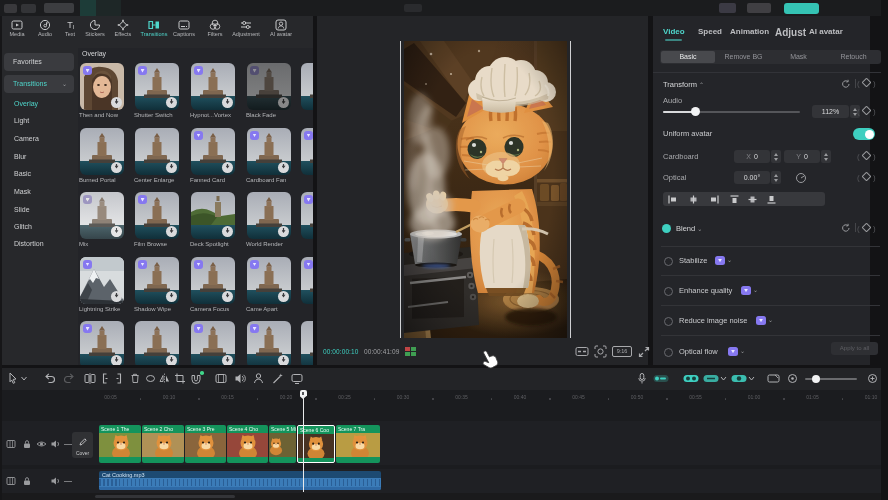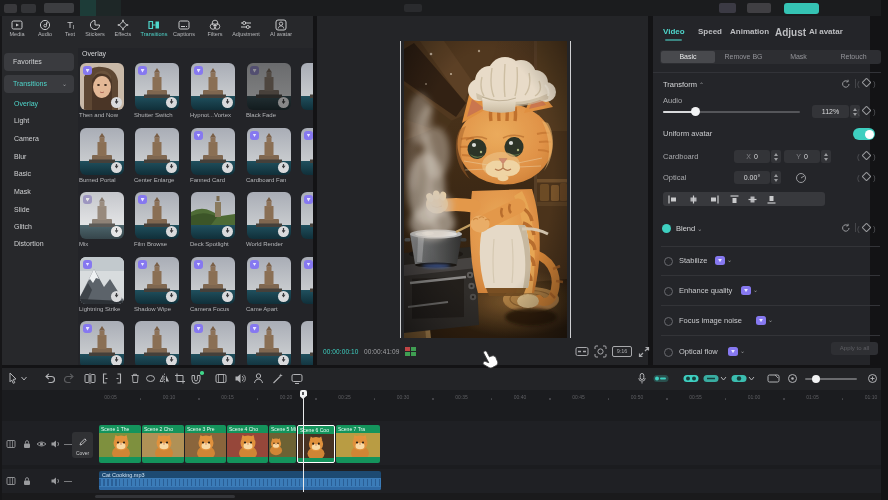--- a/index.html
+++ b/index.html
@@ -620,21 +620,21 @@
   <div class="abs" style="left:74px;top:240px;font-size:6px;color:#9a9b9e;">⌄</div>
 
   <div class="abs divid" style="top:259px;"></div>
   <div class="abs chk" style="left:11px;top:271px;"></div>
   <div class="rrow" style="left:26px;top:270px;color:#c9cacd;">Enhance quality</div>
   <div class="abs pbadge" style="left:88px;top:270px;"></div>
   <div class="abs" style="left:100px;top:270px;font-size:6px;color:#9a9b9e;">⌄</div>
 
   <div class="abs divid" style="top:289px;"></div>
   <div class="abs chk" style="left:11px;top:301px;"></div>
-  <div class="rrow" style="left:26px;top:300px;color:#c9cacd;">Focus image noise</div>
+  <div class="rrow" style="left:26px;top:300px;color:#c9cacd;">Reduce image noise</div>
   <div class="abs pbadge" style="left:103px;top:300px;"></div>
   <div class="abs" style="left:115px;top:300px;font-size:6px;color:#9a9b9e;">⌄</div>
 
   <div class="abs divid" style="top:319px;"></div>
   <div class="abs chk" style="left:11px;top:332px;"></div>
   <div class="rrow" style="left:26px;top:331px;color:#c9cacd;">Optical flow</div>
   <div class="abs pbadge" style="left:75px;top:331px;"></div>
   <div class="abs" style="left:87px;top:331px;font-size:6px;color:#9a9b9e;">⌄</div>
   <div class="abs" style="left:178px;top:326px;width:47px;height:13px;background:#2e2f33;border-radius:3px;text-align:center;font-size:6px;line-height:13px;color:#5e5f64;">Apply to all</div>
 </div>

